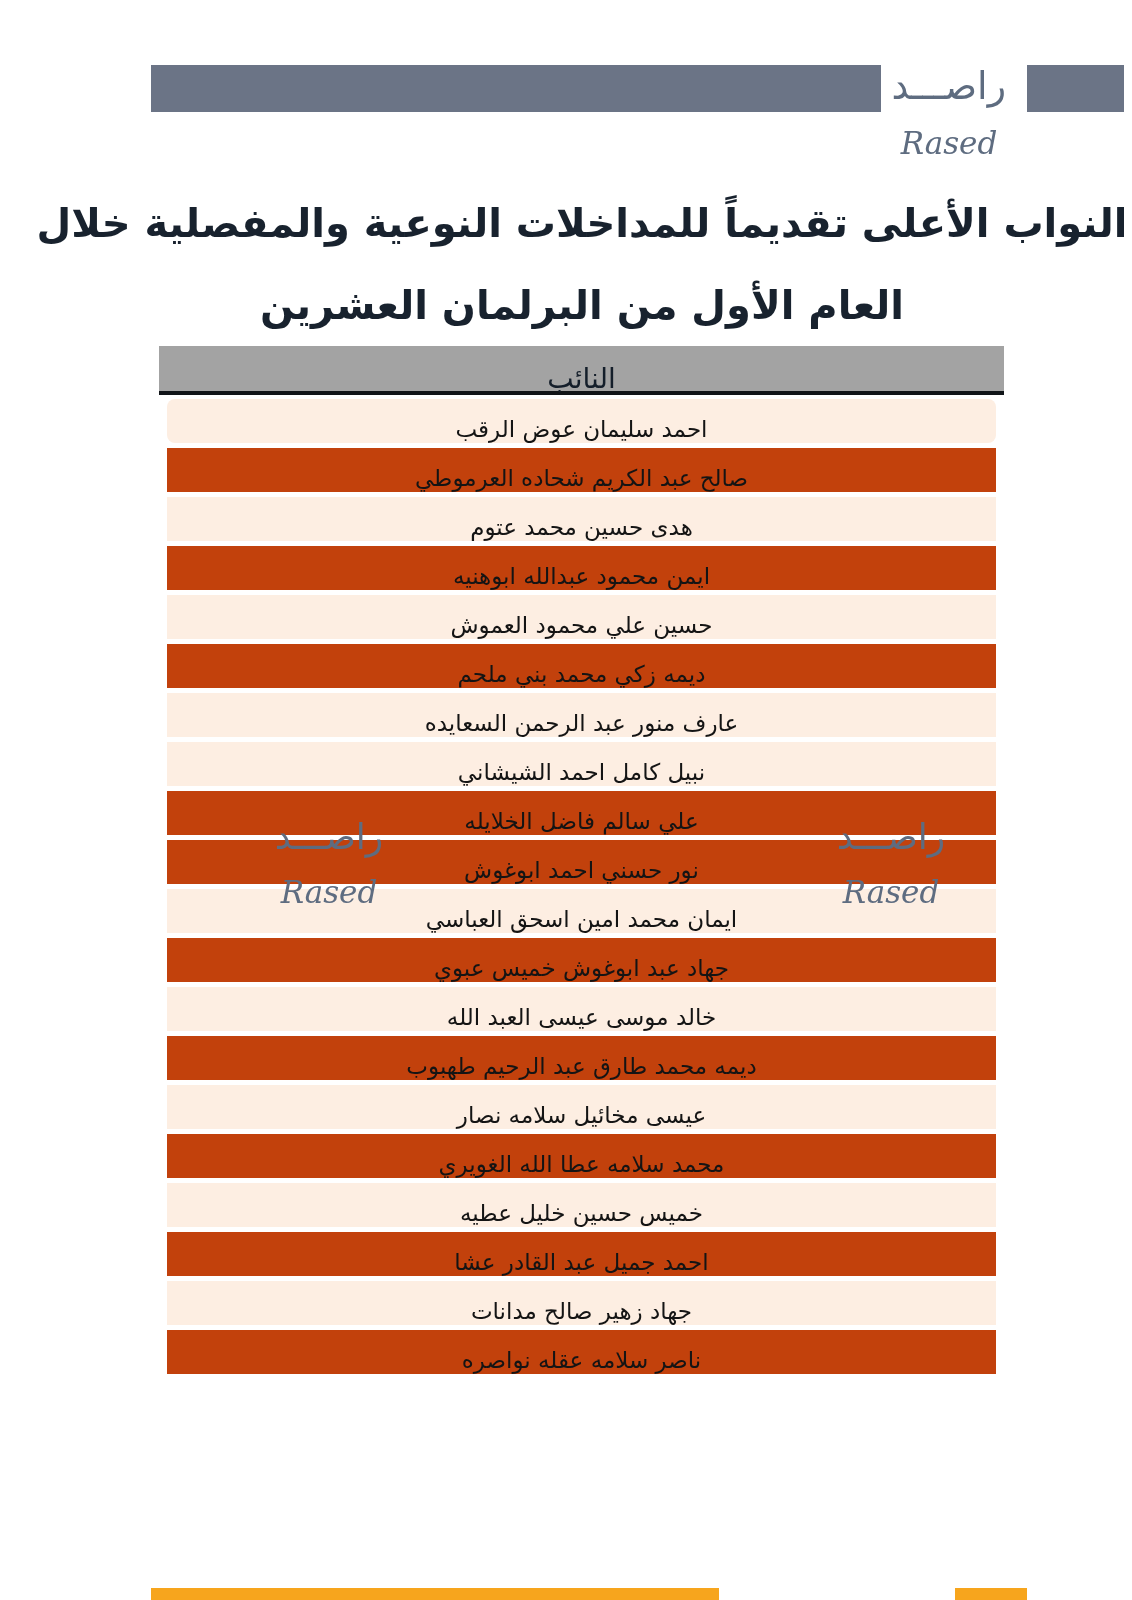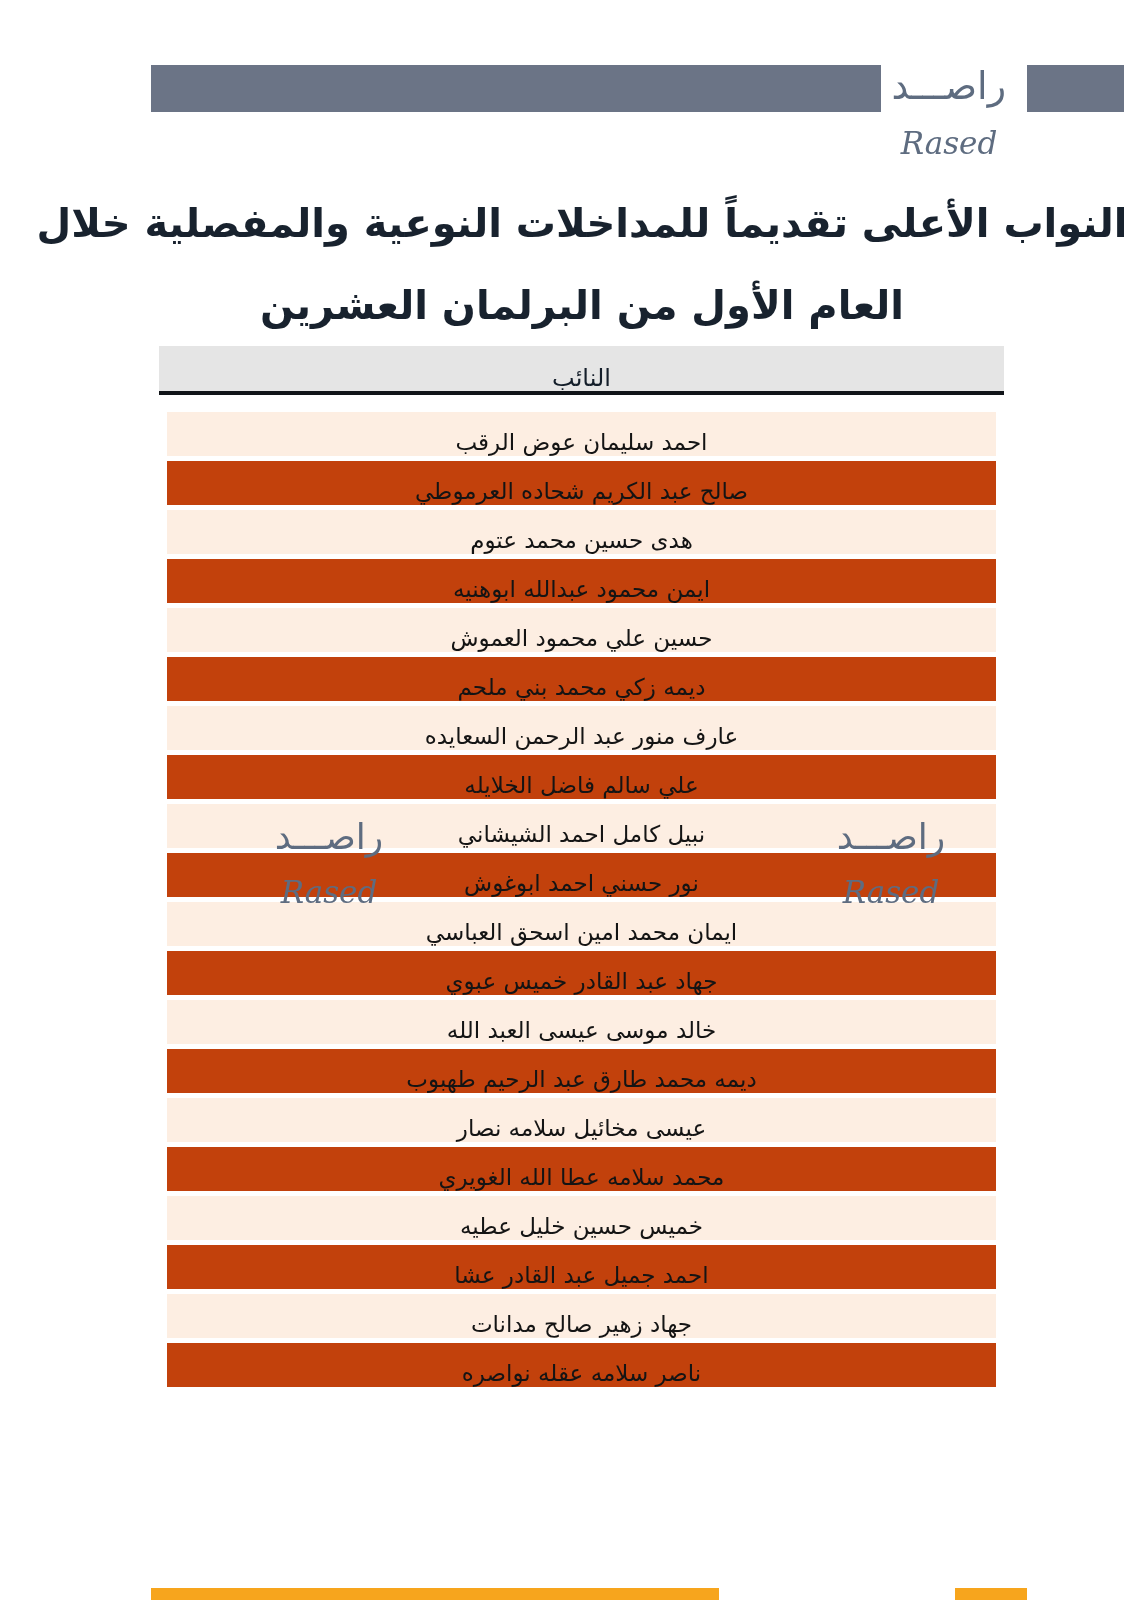--- a/index.html
+++ b/index.html
@@ -62,38 +62,38 @@
 
   
   .table {
     position: absolute;
     left: 135px; top: 322px;
     width: 861px;
   }
   .thead {
     height: 49px;
     line-height: 49px;
-    background: #e5e5e5;
+    background: #a3a3a3;
     border-bottom: 4px solid #101418;
     text-align: center;
     direction: rtl;
-    font-size: 24px;
+    font-size: 28px;
     color: #141e2a;
   }
   .tbody { padding-top: 0; }
   .row {
     height: 44px;
     line-height: 44px;
     margin-top: 5px;
     text-align: center;
     direction: rtl;
     font-size: 23px;
     color: #141414;
   }
-  .row:first-child { margin-top: 17px; }
+  .row:first-child { margin-top: 4px; border-radius: 8px; }
   .row.peach { background: #fdeee2; }
   .row.gray  { background: #c2410c; }
 
   
   .watermark {
     position: absolute;
     width: 150px;
     top: 784px;
     text-align: center;
     color: #5e6c80;
@@ -147,25 +147,25 @@
   <div class="table">
     <div class="thead">النائب</div>
     <div class="tbody">
         <div class="row peach">احمد سليمان عوض الرقب</div>
         <div class="row gray">صالح عبد الكريم شحاده العرموطي</div>
         <div class="row peach">هدى حسين محمد عتوم</div>
         <div class="row gray">ايمن محمود عبدالله ابوهنيه</div>
         <div class="row peach">حسين علي محمود العموش</div>
         <div class="row gray">ديمه زكي محمد بني ملحم</div>
         <div class="row peach">عارف منور عبد الرحمن السعايده</div>
+        <div class="row peach">نبيل كامل احمد الشيشاني</div>
         <div class="row gray">علي سالم فاضل الخلايله</div>
-        <div class="row peach">نبيل كامل احمد الشيشاني</div>
         <div class="row gray">نور حسني احمد ابوغوش</div>
         <div class="row peach">ايمان محمد امين اسحق العباسي</div>
-        <div class="row gray">جهاد عبد القادر خميس عبوي</div>
+        <div class="row gray">جهاد عبد ابوغوش خميس عبوي</div>
         <div class="row peach">خالد موسى عيسى العبد الله</div>
         <div class="row gray">ديمه محمد طارق عبد الرحيم طهبوب</div>
         <div class="row peach">عيسى مخائيل سلامه نصار</div>
         <div class="row gray">محمد سلامه عطا الله الغويري</div>
         <div class="row peach">خميس حسين خليل عطيه</div>
         <div class="row gray">احمد جميل عبد القادر عشا</div>
         <div class="row peach">جهاد زهير صالح مدانات</div>
         <div class="row gray">ناصر سلامه عقله نواصره</div>
       </div>
   </div>

